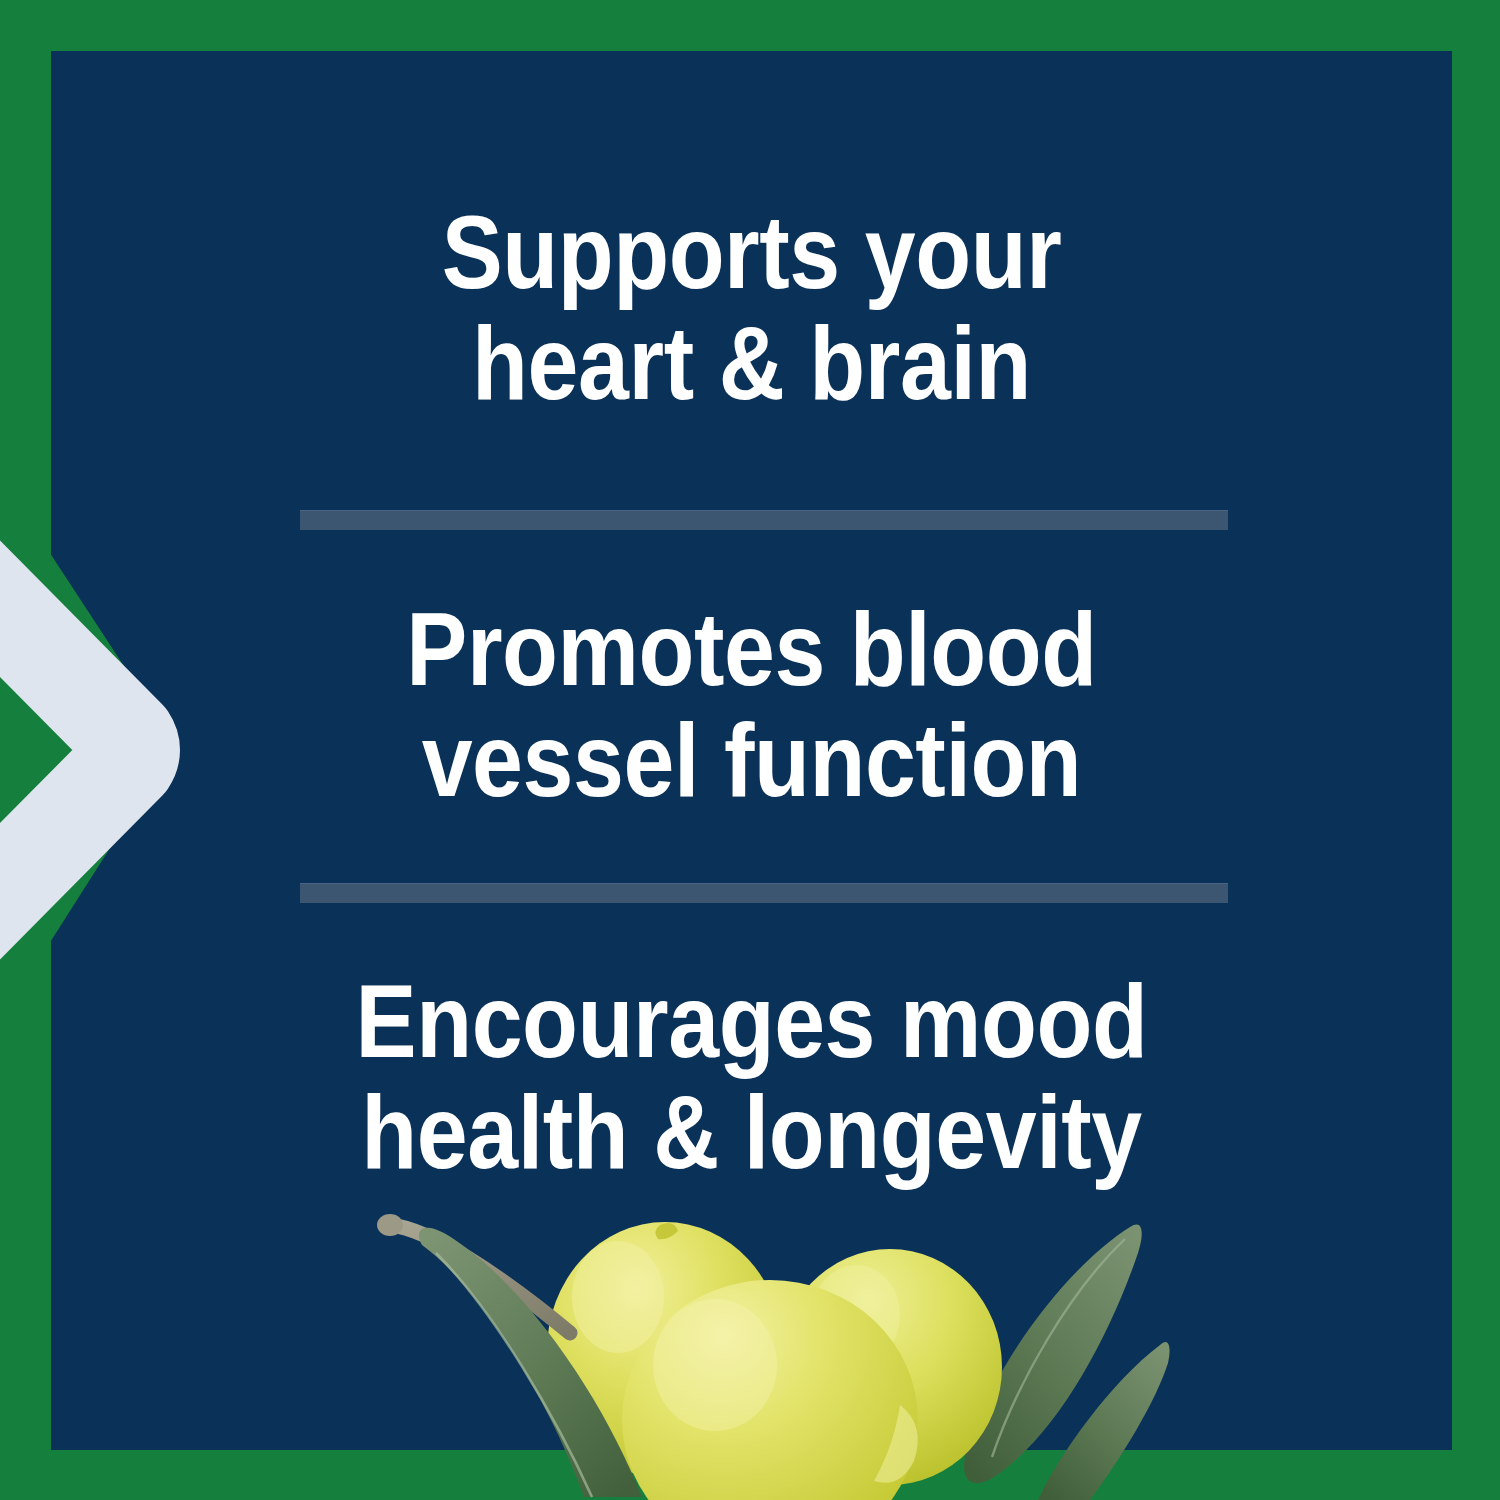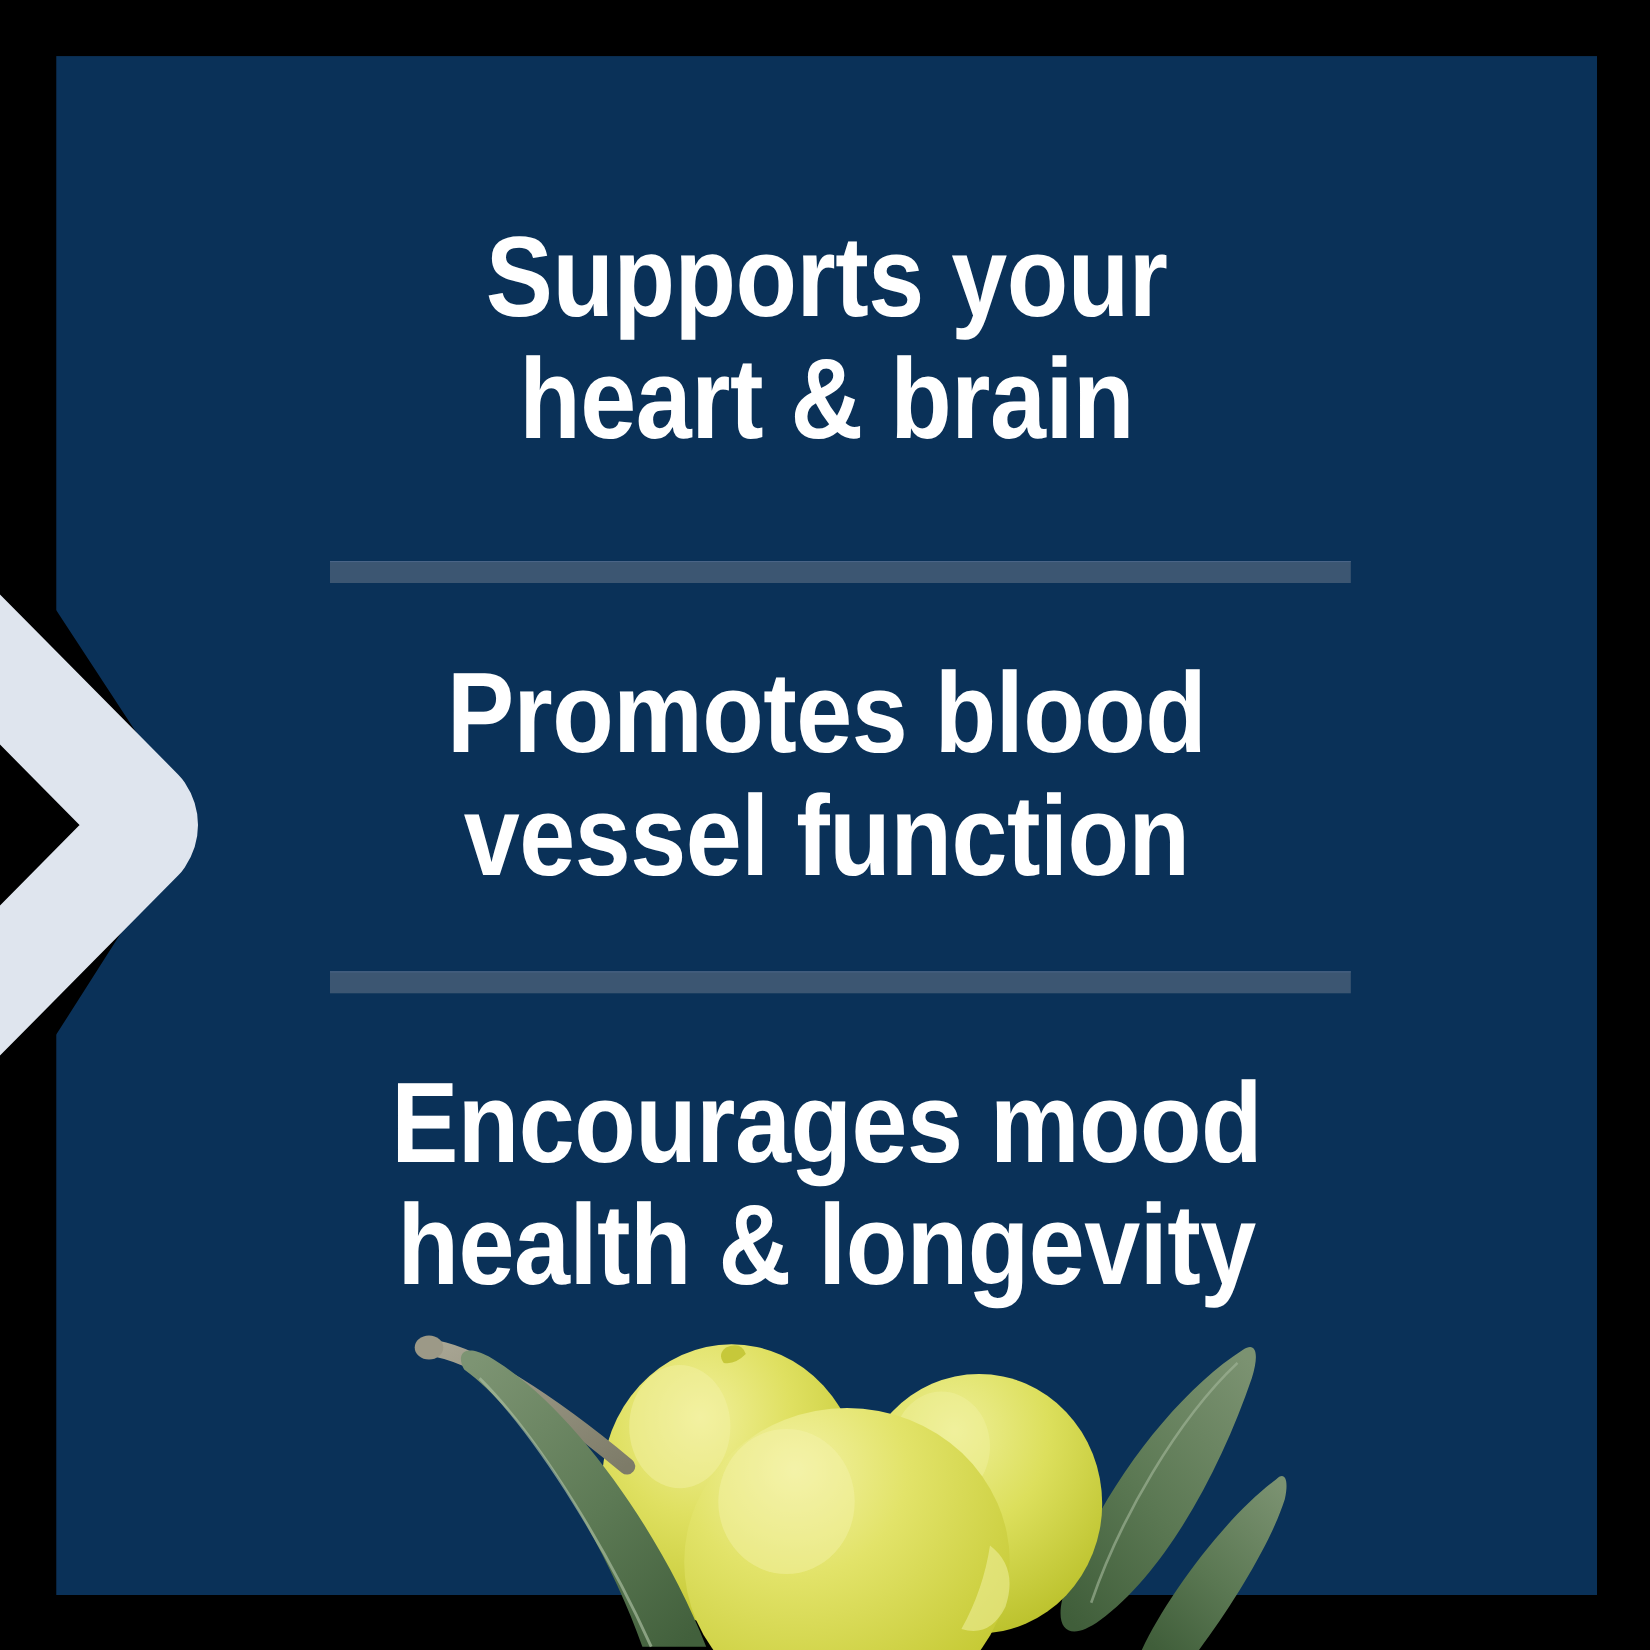--- a/index.html
+++ b/index.html
@@ -8,21 +8,21 @@
     background: #ffffff;
   }
   body {
     font-family: "Liberation Sans", "DejaVu Sans", sans-serif;
   }
 
   #canvas {
     position: relative;
     width: 1500px;
     height: 1500px;
-    background: #000000;
+    background: #15803d;
     overflow: hidden;
   }
 
   
   .panel {
     position: absolute;
     left: 51px;
     top: 51px;
     width: 1401px;
     height: 1399px;

